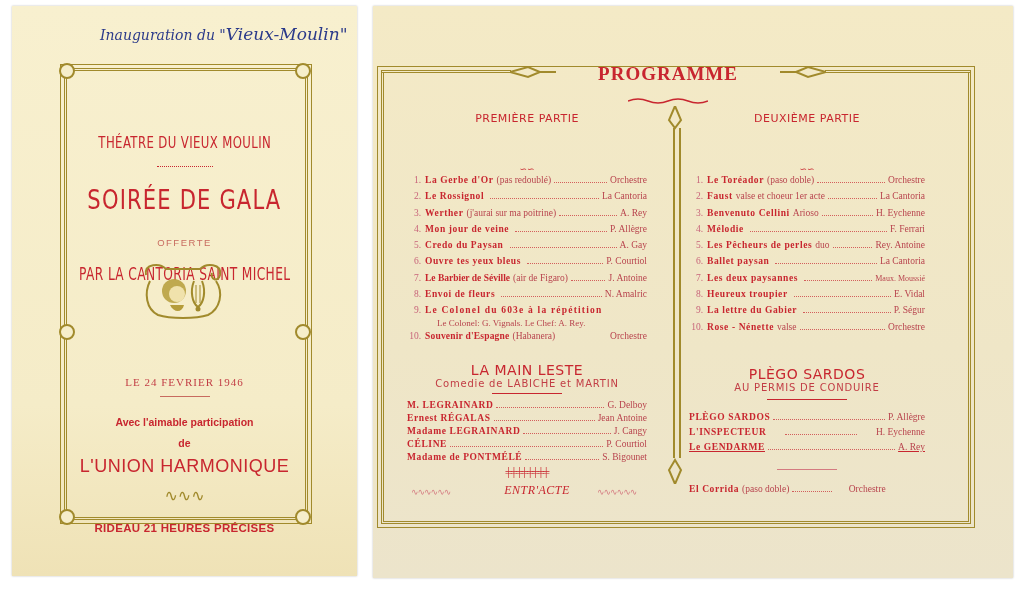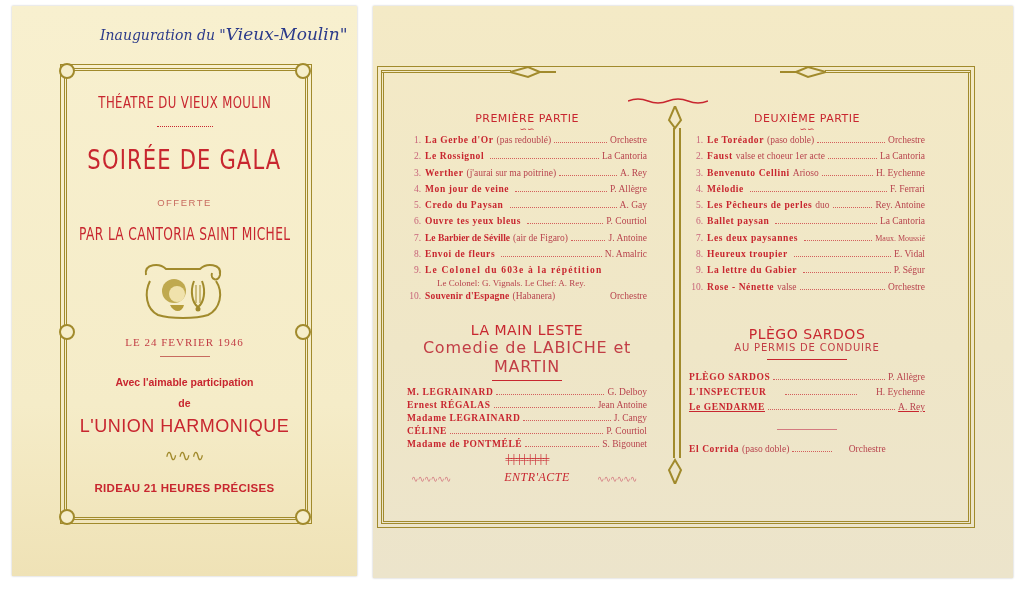--- a/index.html
+++ b/index.html
@@ -5,21 +5,21 @@
   html,body{margin:0;padding:0;}
   body{width:1024px;height:589px;background:#ffffff;position:relative;overflow:hidden;font-family:"Liberation Sans",sans-serif;}
   .sheet{position:absolute;background:#f6eeca;box-shadow:0 0 2px rgba(0,0,0,0.25);}
   #left-sheet{left:12px;top:6px;width:345px;height:570px;background:linear-gradient(180deg,#f8f0cf 0%,#f5ecc8 70%,#efe2b6 100%);}
   #right-sheet{left:373px;top:6px;width:640px;height:572px;background:linear-gradient(180deg,#f4eac6 0%,#efe6c7 60%,#ece4cb 100%);}
   .red{color:#c8262f;}
   .frame{position:absolute;border:3px double #a18a2c;outline:1px solid #a18a2c;outline-offset:3px;}
   .corner{position:absolute;width:12px;height:12px;border:2px solid #a18a2c;border-radius:50%;background:#f6eeca;}
   .handwriting{position:absolute;left:88px;top:18px;font-family:"DejaVu Serif",serif;font-style:italic;color:#2b3a8a;font-size:14px;white-space:nowrap;}
   .handwriting .big{font-size:17px;}
-  .center{position:absolute;text-align:center;width:100%;left:0;}
+  .center{position:absolute;text-align:center;width:100%;left:0;margin-top:40px;}
   .cond{font-family:"DejaVu Sans",sans-serif;font-weight:normal;letter-spacing:0.5px;transform:scaleX(0.78);display:inline-block;}
   .serif{font-family:"Liberation Serif",serif;}
   .dots-line{display:block;margin:0 auto;width:56px;border-top:1px dotted #c8262f;}
   .swirl{color:#a18a2c;font-size:12px;}
   .prog-row{display:flex;align-items:baseline;font-family:"Liberation Serif",serif;font-size:9.5px;color:#c8262f;height:16.3px;white-space:nowrap;}
   .prog-row .num{width:14px;text-align:right;margin-right:4px;color:#c8647a;}
   .prog-row .title{font-weight:bold;letter-spacing:0.6px;}
   .prog-row .note{margin-left:3px;color:#b8434d;}
   .prog-row .dots{flex:1;border-bottom:1px dotted #c8262f;margin:0 3px 2px 3px;opacity:0.7;min-width:8px;}
   .prog-row .perf{color:#b8434d;}
@@ -99,20 +99,23 @@
       </svg>
   </div>
   <div style="position:absolute;left:407px;top:59px;width:46px;height:14px;">
     <svg width="46" height="14">
         <line x1="0" y1="7" x2="16" y2="7" stroke="#a18a2c" stroke-width="2"></line>
         <path d="M16 7 L28 2 L46 7 L28 12 Z" fill="none" stroke="#a18a2c" stroke-width="2"></path>
       </svg>
   </div>
   <div style="position:absolute;left:452px;top:64px;width:146px;border-top:3px double #a18a2c;"></div>
 
+  <div style="position:absolute;left:195px;top:57px;width:200px;text-align:center;">
+    <span class="serif red" style="font-size:19px;font-weight:bold;letter-spacing:1px;">PROGRAMME</span>
+  </div>
   <div style="position:absolute;left:255px;top:85px;width:80px;height:8px;">
     <svg width="80" height="8">
         <path d="M0 4 Q10 0 20 4 T40 4 T60 4 T80 4" fill="none" stroke="#c8262f" stroke-width="1.5"></path>
       </svg>
   </div>
 
   <div style="position:absolute;left:300px;top:122px;width:4px;height:330px;border-left:2px solid #a18a2c;border-right:2px solid #a18a2c;"></div>
   <div style="position:absolute;left:294px;top:100px;width:16px;height:24px;">
     <svg width="16" height="24">
         <path d="M8 0 L14 14 L8 22 L2 14 Z" fill="none" stroke="#a18a2c" stroke-width="2"></path>
@@ -193,21 +196,21 @@
           <span class="num">10.</span>
           <span class="title" style="letter-spacing:0.2px;">Souvenir d'Espagne</span>
           <span class="note">(Habanera)</span>
           <span class="dots" style="border:none;"></span>
           <span class="perf">Orchestre</span>
         </div>
     </div>
 
     <div style="height:14px;"></div>
     <div class="section-head" style="font-size:14px;">LA MAIN LESTE</div>
-    <div class="section-head" style="font-size:16px;letter-spacing:0.8px;color:#c23d45;">Comedie de LABICHE et MARTIN</div>
+    <div class="section-head" style="font-size:10px;letter-spacing:0.8px;color:#c23d45;">Comedie de LABICHE et MARTIN</div>
     <div class="hrule" style="width:70px;margin-top:4px;margin-bottom:6px;"></div>
     <div>
       <div class="prog-row" style="height:13px;">
           <span class="title">M. LEGRAINARD</span>
           <span class="dots"></span>
           <span class="perf">G. Delboy</span>
         </div>
       <div class="prog-row" style="height:13px;">
           <span class="title">Ernest RÉGALAS</span>
           <span class="dots"></span>

